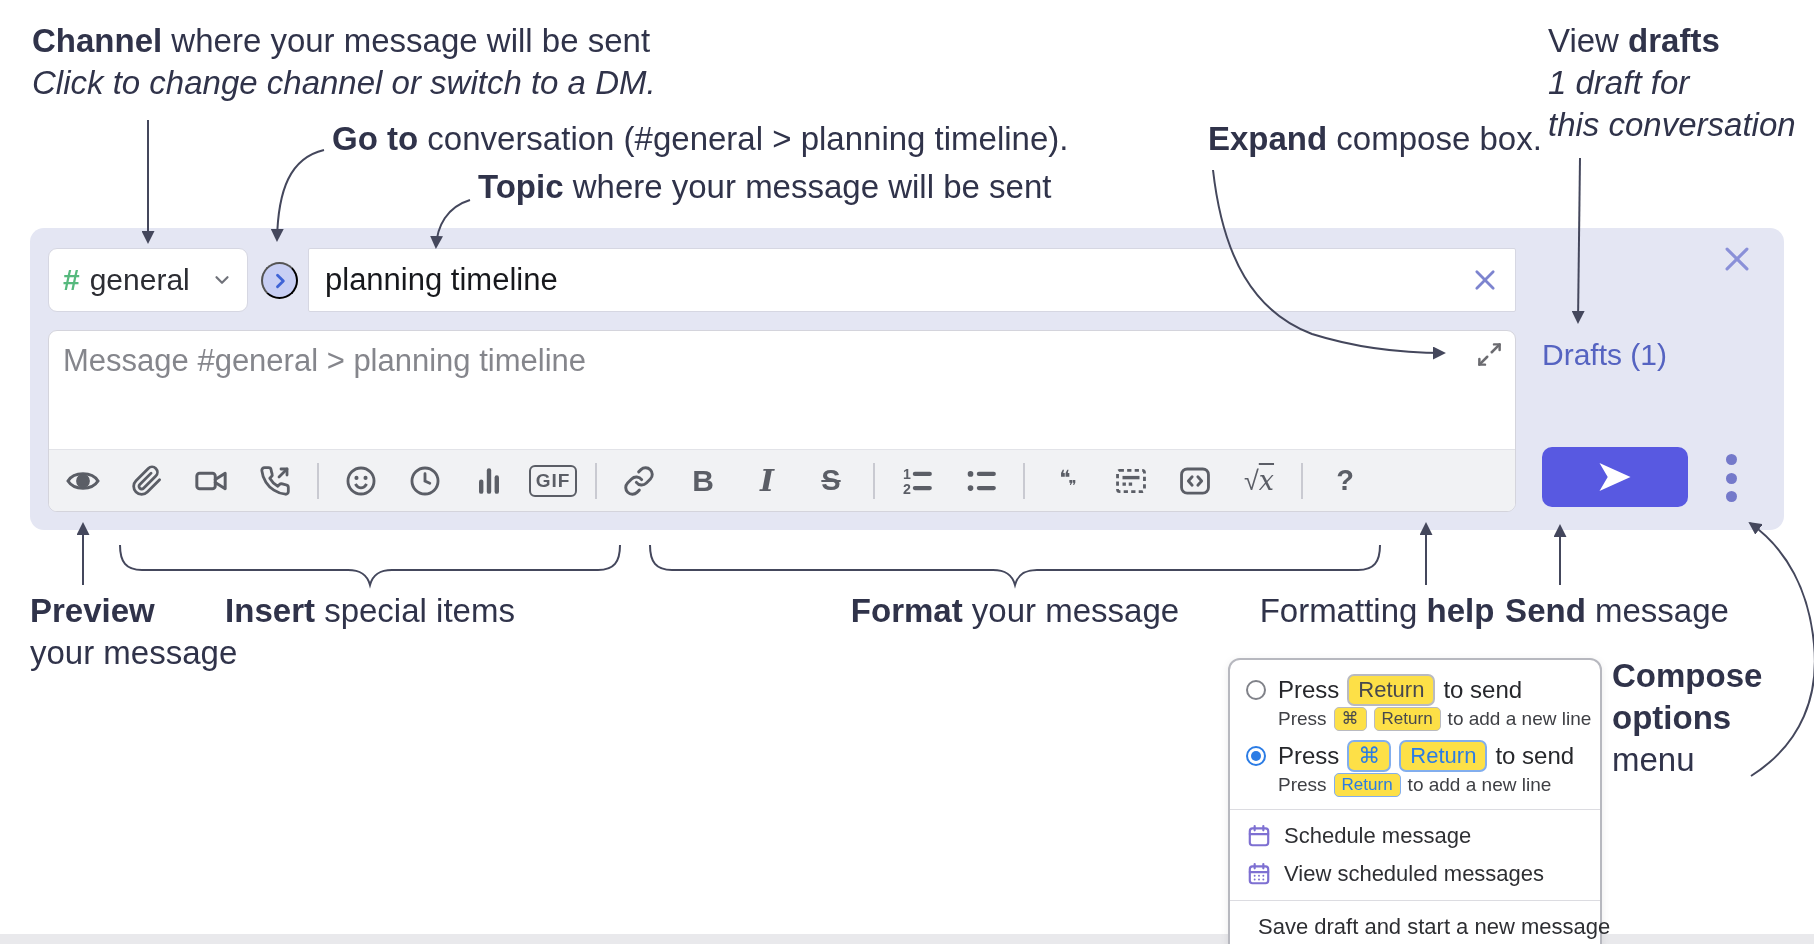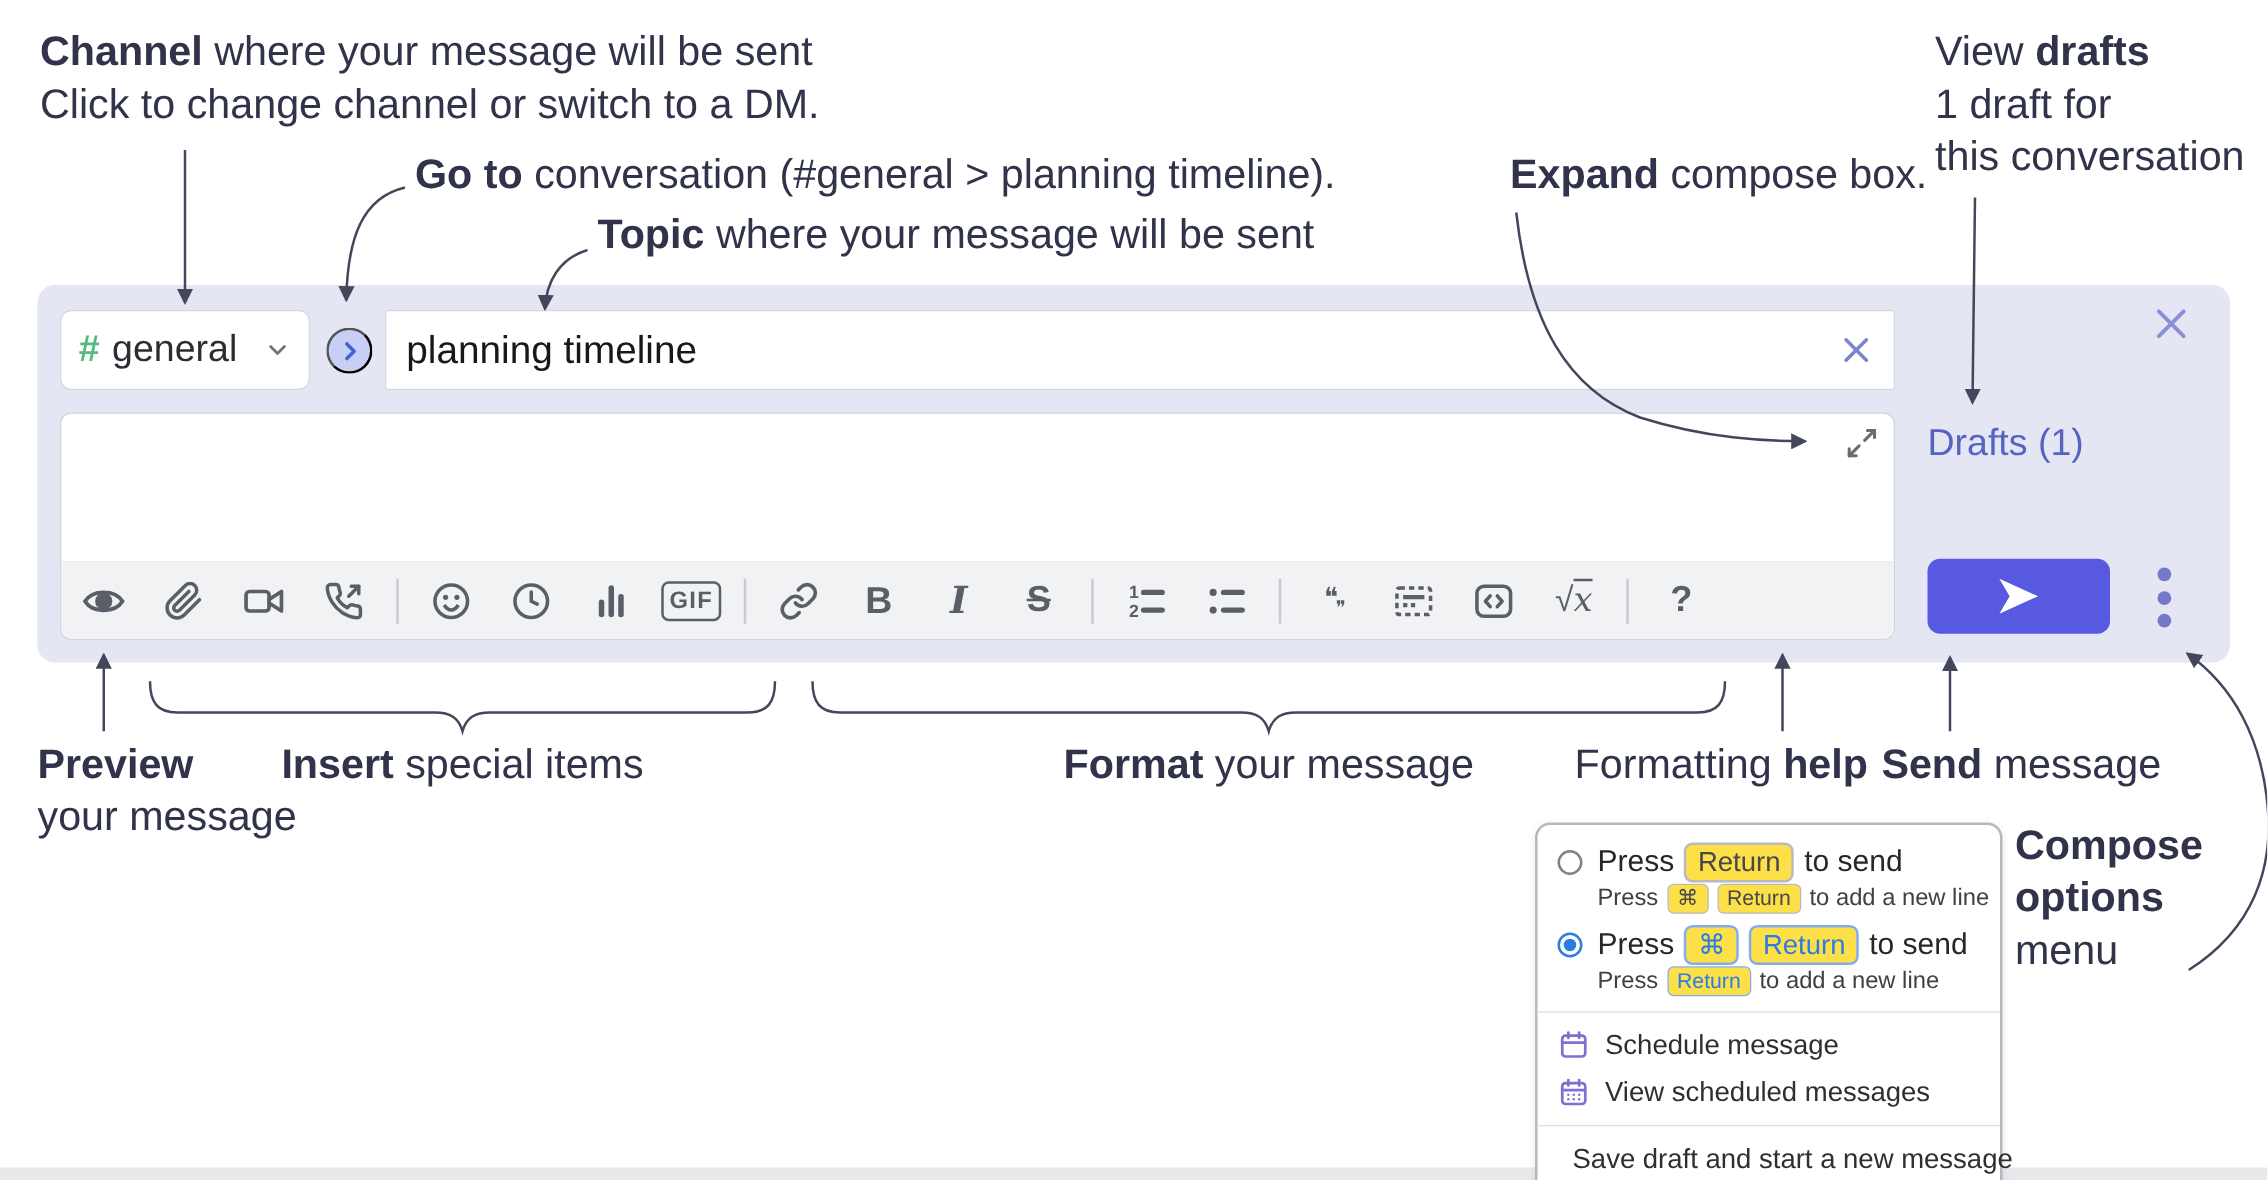--- a/index.html
+++ b/index.html
@@ -7,21 +7,21 @@
     --c-radio-selected:#2b7ce5; --c-channel-hash:#56b97d; --c-icon:#5b5e66;
     --c-annotation-line:#44475c; --c-menu-icon:#7e70d2; --c-close-icon:#8a90d8;
     --c-annotation-text:#30334a;
   }
   *{box-sizing:border-box;margin:0;padding:0}
   html,body{background:#fff}
   .canvas{position:relative;width:1814px;height:944px;background:#fff;overflow:hidden;
           font-family:"Liberation Sans",sans-serif;color:var(--c-annotation-text)}
   .ann{position:absolute;font-size:33px;line-height:42px;color:var(--c-annotation-text);white-space:nowrap}
   .ann b{font-weight:700}
-  .italic{}
+  .italic{font-style:italic}
   .center{transform:translateX(-50%);text-align:center}
 
   
   .compose{position:absolute;left:30px;top:228px;width:1754px;height:302px;
            background:var(--c-compose-bg);border-radius:14px}
   .pill{position:absolute;left:18px;top:20px;width:200px;height:64px;background:#fff;
         border:1px solid #d6d7e2;border-radius:9px;display:flex;align-items:center;
         padding:0 14px;gap:10px;cursor:pointer}
   .pill .hash{font-size:30px;font-weight:700;color:var(--c-channel-hash)}
   .pill .chan{font-size:30px;color:#2c2d33;flex:1}
@@ -143,20 +143,21 @@
     <button class="icon-btn box-close">
       <svg width="34" height="34" viewBox="0 0 24 24" fill="none" stroke="var(--c-close-icon)" stroke-width="2.2" stroke-linecap="round">
           <line x1="5" y1="5" x2="19" y2="19"></line>
           <line x1="19" y1="5" x2="5" y2="19"></line>
         </svg>
     </button>
 
     <a class="drafts">Drafts (1)</a>
 
     <div class="msg-box">
+      <textarea placeholder="Message #general &gt; planning timeline" style=""></textarea>
       <button class="icon-btn expand-btn">
         <svg width="27" height="27" viewBox="0 0 24 24" fill="none" stroke="#6b6b70" stroke-width="2.2" stroke-linecap="round" stroke-linejoin="round">
             <line x1="14" y1="10" x2="21" y2="3"></line>
             <polyline points="16 3 21 3 21 8"></polyline>
             <line x1="10" y1="14" x2="3" y2="21"></line>
             <polyline points="3 16 3 21 8 21"></polyline>
           </svg>
       </button>
 
       <div class="toolbar">

